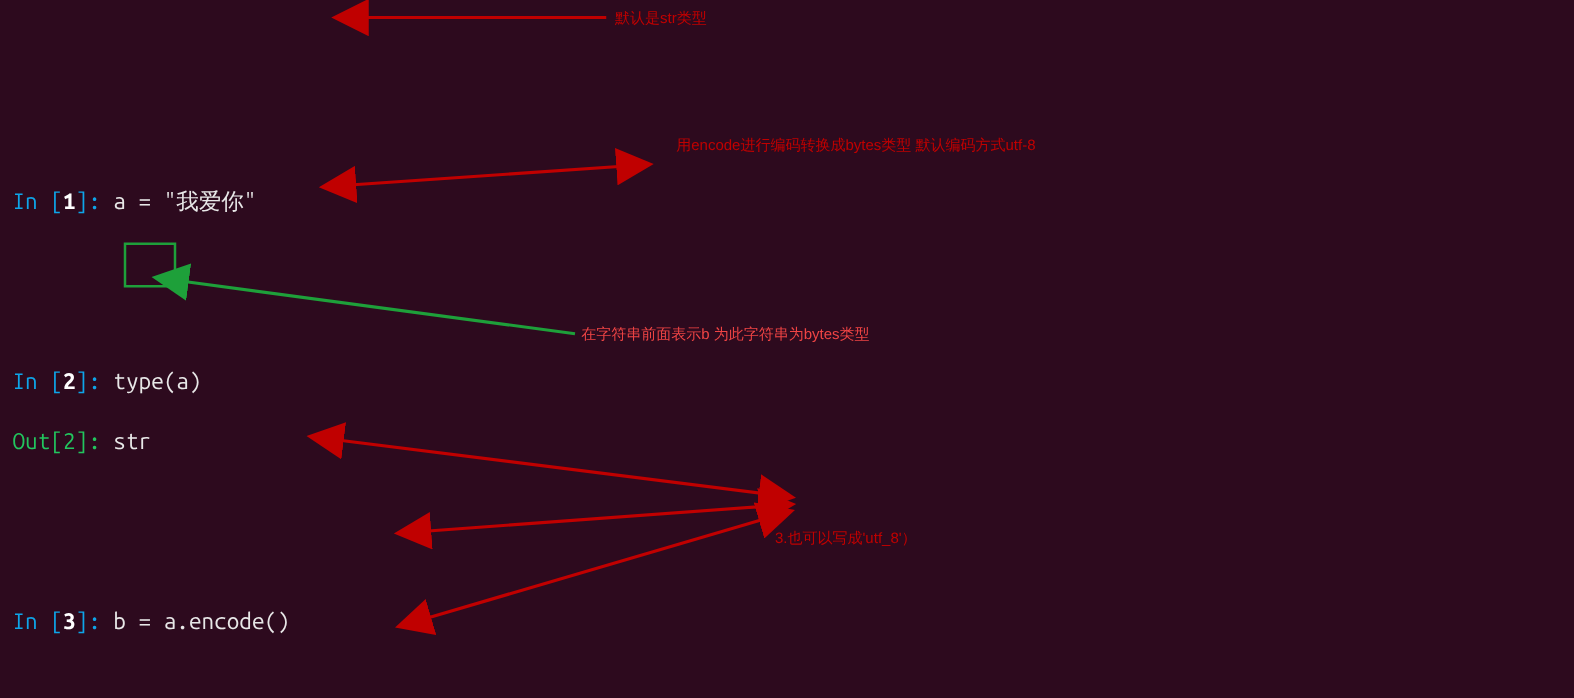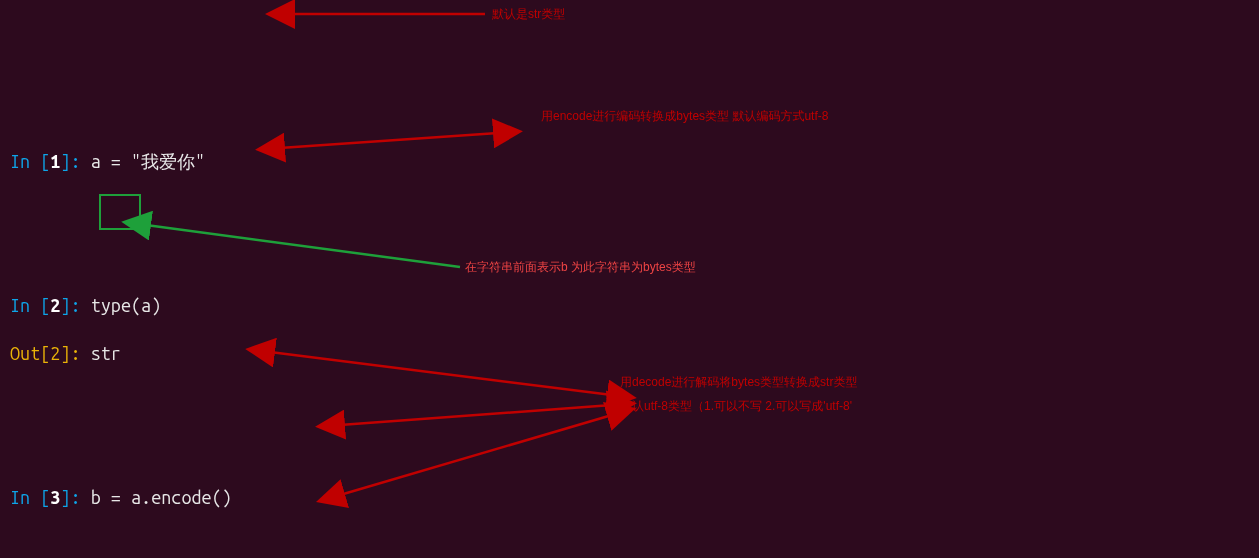--- a/index.html
+++ b/index.html
@@ -12,21 +12,21 @@
     width: 1259px;
     height: 558px;
     overflow: hidden;
     position: relative;
     padding: 5px 0 0 10px;
     white-space: pre;
   }
   .line { height: 24px; }
   .blank { height: 24px; }
   .kw-in { color: #0ea5e9; }       
-  .kw-out { color: #eab308; }
+  .kw-out { color: #22c55e; }
   .num-in { color: #ffffff; font-weight: bold; }
   .code { color: #e8e8e8; }
   .annotation {
     position: absolute;
     font-family: "Microsoft YaHei", "SimHei", sans-serif;
     font-size: 12px;
     font-weight: normal;
     white-space: normal;
     line-height: 24px;
   }
@@ -87,22 +87,23 @@
 
 
 
 <div class="annotation anno-red" style="left:492px; top:2px;">默认是str类型</div>
 
 <div class="annotation anno-red" style="left:500px; top:104px;margin-left:41px;">用encode进行编码转换成bytes类型  默认编码方式utf-8</div>
 
 <div class="annotation anno-green" style="left:465px; top:255px;">在字符串前面表示b   为此字符串为bytes类型</div>
 
 <div class="annotation anno-red" style="left:620px; top:370px; width:620px;">
-  <span>用decode进行解码将bytes类型转换成str类型</span><br>
-  <span>默认utf-8类型（1.可以不写 2.可以写成'utf-8'</span><br>
+  <br>
+  <br>
+  <span>3.也可以写成'utf_8'）</span>
 </div>
 
 
 <div class="box-green" style="left:99px; top:194px; width:42px; height:36px;"></div>
 
 
 <svg class="arrow" style="left:0; top:0;" width="1259" height="558">
   <defs>
     <marker id="ah-red" markerWidth="12" markerHeight="12" refX="2" refY="6" orient="auto">
       <path d="M0,0 L0,12 L12,6 z" fill="#c00000"></path>

